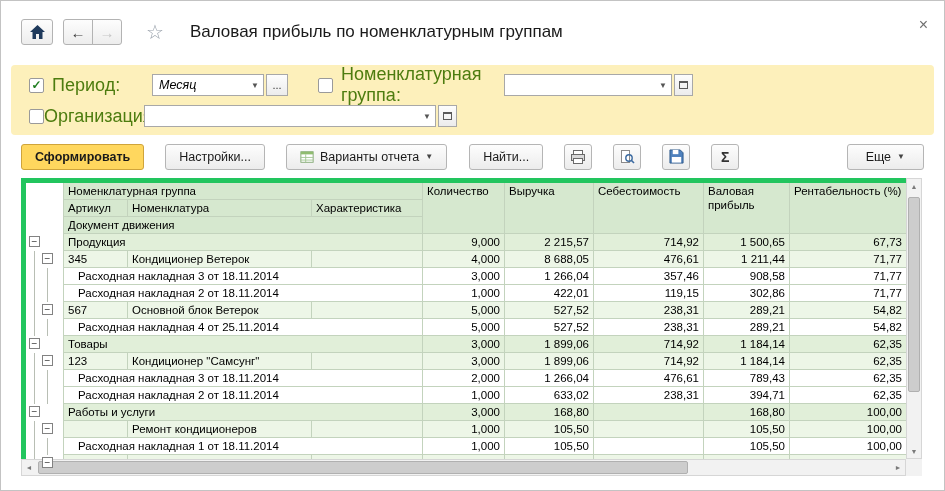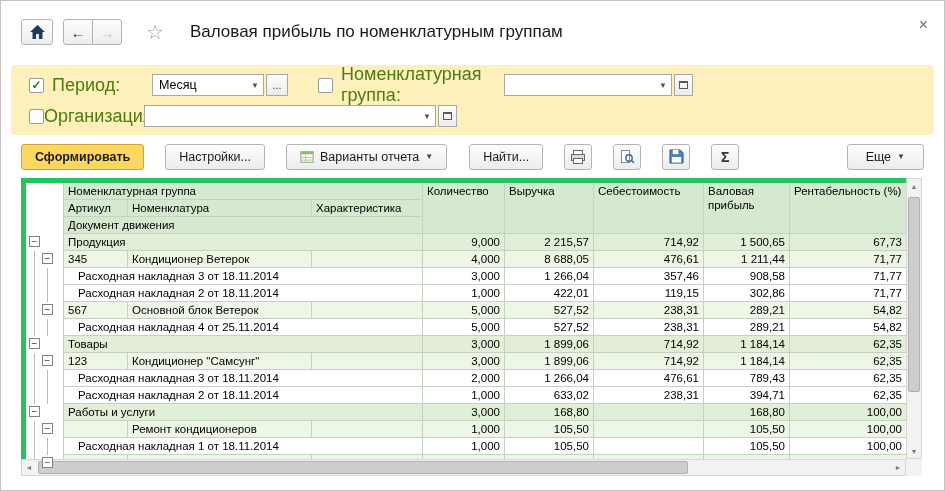--- a/index.html
+++ b/index.html
@@ -35,21 +35,21 @@
   .f-row1 { top:9px; } .f-row2 { top:40px; }
   .checkbox {
     width:15px; height:15px; background:#fff; border:1px solid #9a9a9a; border-radius:2px;
     font-size:12px; font-weight:bold; color:#1e7d1e; line-height:13px; text-align:center; cursor:pointer; flex:none;
   }
   .f-label { font-size:18px; color:#4d7c0f; flex:none; }
   .tfield {
     height:22px; background:#fff; border:1px solid #a8a8a8; font-size:12.5px;
     display:flex; align-items:center; padding-left:6px; flex:none; cursor:text;
   }
-  .tfield .val { flex:1; white-space:nowrap; overflow:hidden; }
+  .tfield .val { flex:1; white-space:nowrap; overflow:hidden;font-style:italic; }
   .dd-arrow { width:16px; font-size:8px; color:#555; text-align:center; flex:none; cursor:pointer; }
   .sq-btn {
     height:22px; border:1px solid #a8a8a8; background:linear-gradient(#fdfdfd,#ececec);
     display:flex; align-items:center; justify-content:center; font-size:11px; color:#333; cursor:pointer; flex:none;
   }
   .open-glyph { width:9px; height:8px; border:1px solid #5a5a5a; border-top-width:2px; display:inline-block; }
 
   
   .toolbar { position:absolute; left:20px; right:20px; top:142px; height:27px; display:flex; align-items:center; gap:21px; }
   .btn {

